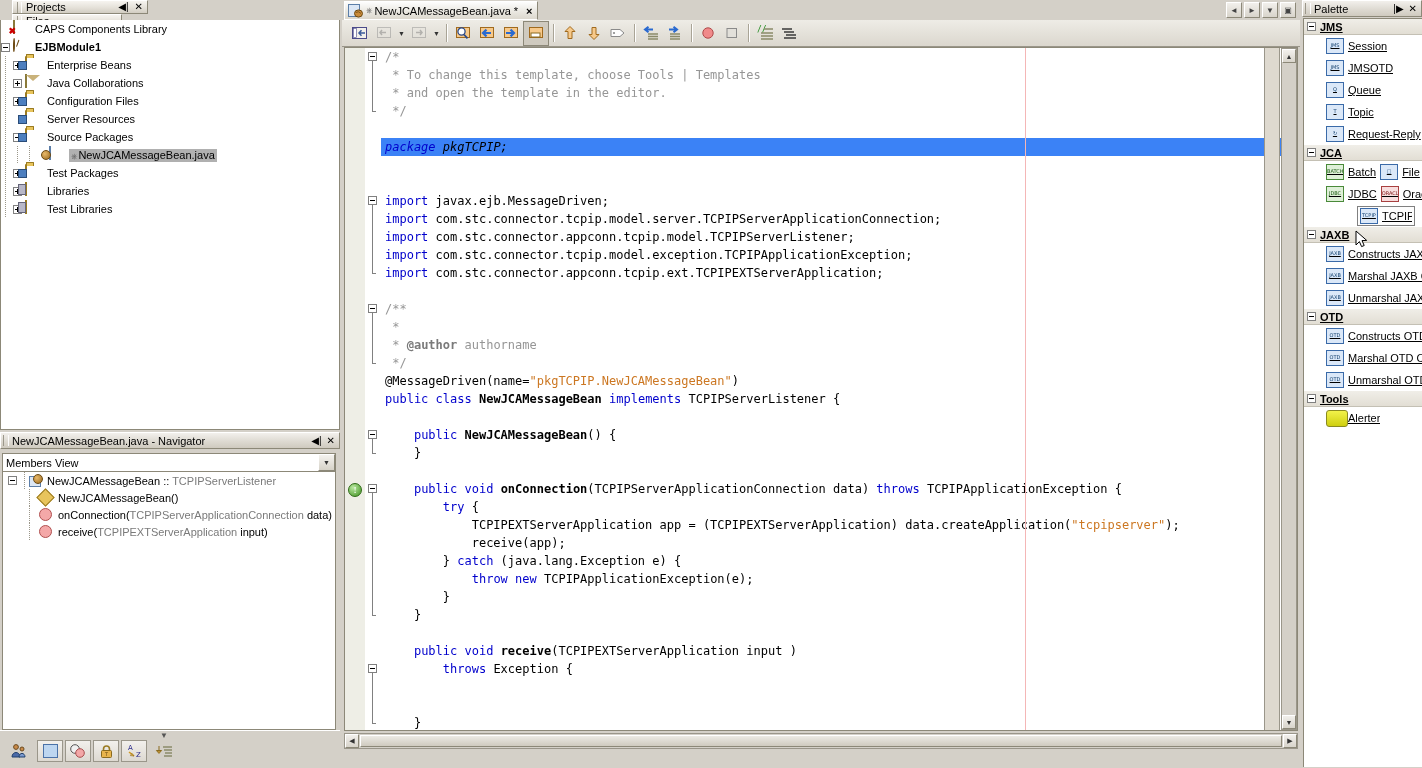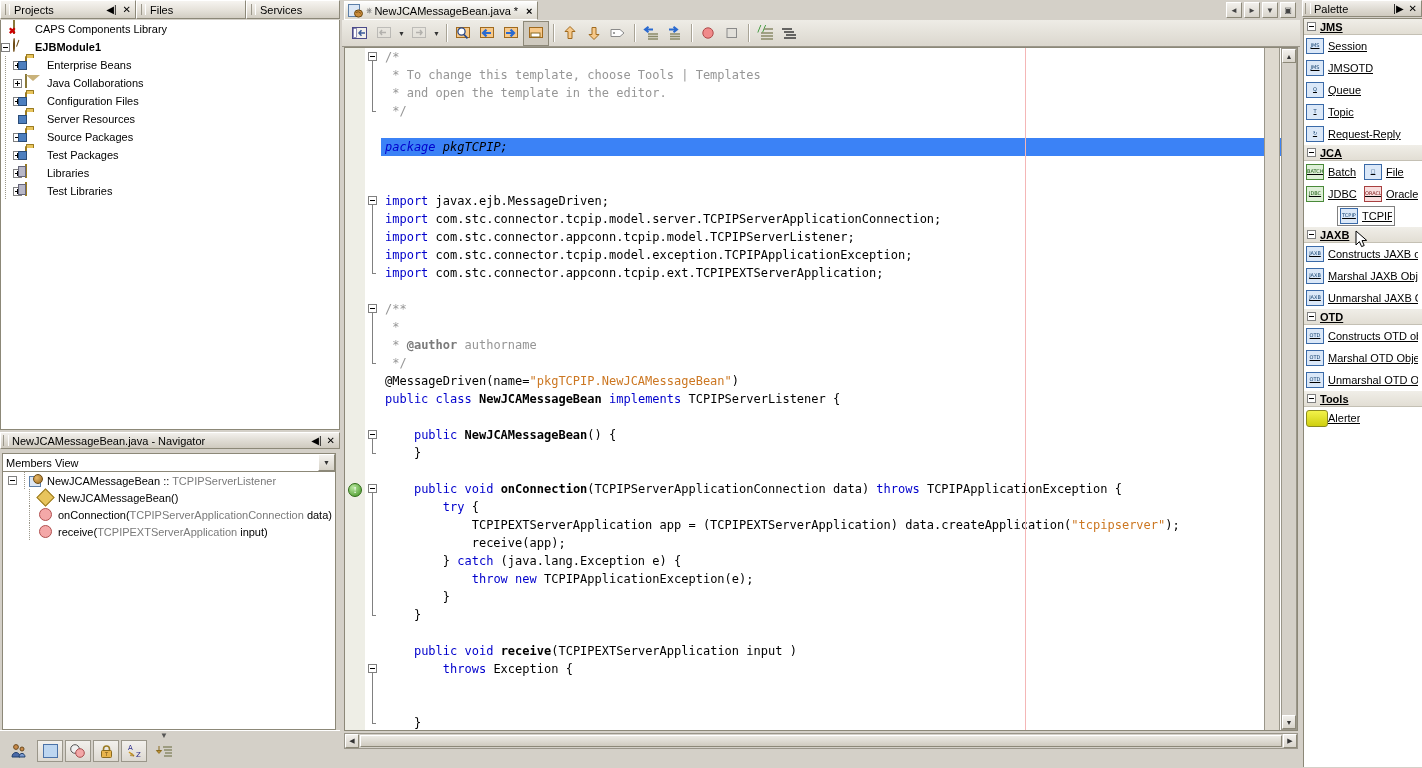--- a/index.html
+++ b/index.html
@@ -36,21 +36,21 @@
   .title-btns { margin-left: auto; display: flex; align-items: center; gap: 5px; padding-right: 4px; }
   .tb-ico { font-size: 10px; line-height: 1; cursor: default; }
 
   
   #left-col {
     position: absolute; left: 0; top: 0; width: 340px; height: 768px;
     background: #d4d0c8;
   }
 
   
-  #left-tabs { position: absolute; left: 0; top: 0; width: 388px; height: 20px; display: flex; }
+  #left-tabs { position: absolute; left: 12px; top: 0; width: 388px; height: 20px; display: flex; flex-direction: column; }
   .wtab {
     height: 19px; box-sizing: border-box;
     background: linear-gradient(to bottom, #f6f4f0 0%, #e5e1d9 55%, #d2cdc2 100%);
     border: 1px solid #fff;
     border-right: 1px solid #8c8878;
     border-bottom: 1px solid #8c8878;
     display: flex; align-items: center;
     padding: 0 4px;
     font-size: 11px;
     position: relative;
@@ -274,21 +274,21 @@
   .pcat {
     height: 15px; display: flex; align-items: center; font-weight: bold; font-size: 11px;
     background: linear-gradient(to bottom,#f0eee8,#e2ded4);
     border-bottom: 1px solid #c4c0b4; padding-left: 3px;
   }
   .pexp {
     width: 9px; height: 9px; box-sizing:border-box; border:1px solid #808080; background:#fff;
     position:relative; margin-right:4px; flex:0 0 auto;
   }
   .pexp::before { content:""; position:absolute; left:1px; top:3px; width:5px; height:1px; background:#000; }
-  .prow { display:flex; align-items:center; height:22px; font-size:11px; white-space:nowrap; }
+  .prow { display:flex; align-items:center; height:22px; font-size:11px; white-space:nowrap;padding-left:20px; }
   .pitem { display:flex; align-items:center; height:20px; padding:0 2px; box-sizing:border-box; }
   .pitem.sel { border:1px solid #808080; background:#fdfdfd; }
   .pic { width:16px; height:14px; margin-right:4px; flex:0 0 auto; position:relative;
          border:1px solid #6b6b8a; background:#e8e8f2; font-size:5px; line-height:12px;
          text-align:center; color:#223; font-family:"DejaVu Sans", sans-serif; overflow:hidden; }
   .pic.green { background:#dff0d8; border-color:#4a8a3a; color:#1a5a10; }
   .pic.blue  { background:#dbe8f8; border-color:#3a6aa8; color:#12406f; }
   .pic.red   { background:#f8dede; border-color:#a84040; color:#7a1212; }
   .pic-alerter { width:20px;height:15px; border:1px solid #8a8a20; background:linear-gradient(to bottom,#f2f24a,#cfcf10); border-radius:3px;}
   .plabel { overflow:hidden; }
@@ -356,20 +356,28 @@
           <span class="dots"></span>
           <span class="exp none"></span>
           <span class="ticon"><span class="ic-folder"><span class="badge"></span></span></span>
           <span class="tlabel">Server Resources</span>
         </div>
         <div class="trow">
           <span class="dots"></span>
           <span class="exp"></span>
           <span class="ticon"><span class="ic-folder"><span class="badge"></span></span></span>
           <span class="tlabel">Source Packages</span>
+        </div>
+        <div class="trow">
+          <span class="dots"></span>
+          <span class="dots"></span>
+          <span class="dots"></span>
+          <span class="exp none"></span>
+          <span class="ticon"><span class="ic-java"></span></span>
+          <span class="tlabel sel"><span class="at-mark" style="position:static;margin-right:1px;">⎈</span>NewJCAMessageBean.java</span>
         </div>
         <div class="trow">
           <span class="dots"></span>
           <span class="exp plus"></span>
           <span class="ticon"><span class="ic-folder"><span class="badge"></span></span></span>
           <span class="tlabel">Test Packages</span>
         </div>
         <div class="trow">
           <span class="dots"></span>
           <span class="exp plus"></span>

